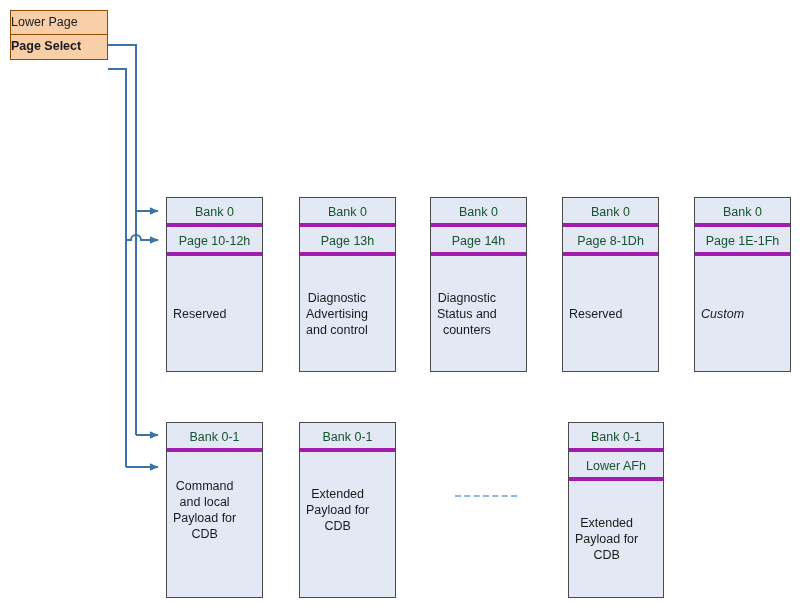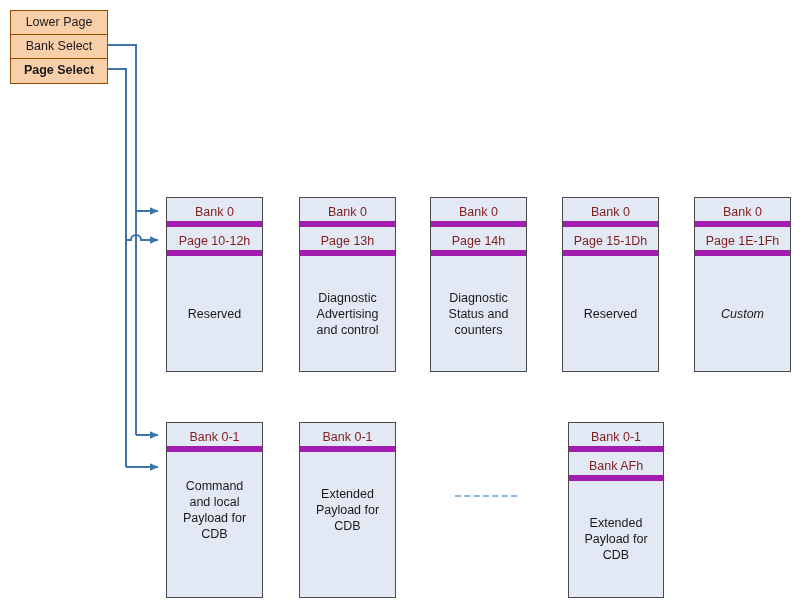--- a/index.html
+++ b/index.html
@@ -37,53 +37,52 @@
     border: 1px solid #924c00;
     box-sizing: border-box;
   }
   .selector-row {
     height: 24px;
     line-height: 23px;
     box-sizing: border-box;
     background: #f9cfaa;
     color: #1a1a1a;
     font-size: 12.5px;
-    text-align: center;
     border-bottom: 1px solid #924c00;
     white-space: nowrap;
   }
   .selector-row:last-child { border-bottom: none; font-weight: bold; }
 
   
   .page-block {
     position: absolute;
     box-sizing: border-box;
     border: 1px solid #4a4a4a;
     background: #e3e8f5;
   }
   .pb-head, .pb-sub {
     box-sizing: border-box;
     height: 29px;
     line-height: 28px;
     text-align: center;
     font-size: 12.5px;
-    color: #7f1d1d;
+    color: #14532d;
     background: #e3e8f5;
-    border-bottom: 6px solid #a21caf;
+    border-bottom: 4px solid #a21caf;
     white-space: nowrap;
   }
   .pb-body {
     box-sizing: border-box;
     background: #e3e8f5;
     color: #1a1a1a;
     font-size: 12.5px;
     text-align: center;
     display: flex;
     align-items: center;
-    justify-content: center;
+    justify-content: flex-start;
     padding: 0 6px;
     line-height: 16px;
   }
   .pb-body span { display: block; }
 
   
   .dashed-gap {
     position: absolute;
     border-top: 2px dashed #8fb4dd;
     height: 0;
@@ -105,21 +104,20 @@
     <path d="M136,211 L158,211" fill="none" stroke="#3d72ab" stroke-width="2" marker-end="url(#arrowhead)"></path>
     <path d="M136,435 L158,435" fill="none" stroke="#3d72ab" stroke-width="2" marker-end="url(#arrowhead)"></path>
 
     <path d="M108,69 L126,69 L126,467" fill="none" stroke="#3d72ab" stroke-width="2"></path>
     <path d="M126,240 L131,240 A5,5 0 0 1 141,240 L158,240" fill="none" stroke="#3d72ab" stroke-width="2" marker-end="url(#arrowhead)"></path>
     <path d="M126,467 L158,467" fill="none" stroke="#3d72ab" stroke-width="2" marker-end="url(#arrowhead)"></path>
   </svg>
 
   <div class="selector-stack">
     <div class="selector-row">Lower Page</div>
-    <div class="selector-row">Bank Select</div>
     <div class="selector-row">Page Select</div>
   </div>
 
   <div class="page-block" style="left:166px; top:197px; width:97px; height:175px;">
     <div class="pb-head">Bank 0</div>
     <div class="pb-sub">Page 10-12h</div>
     <div class="pb-body" style="height:115px;">
       <div>
         <span>Reserved</span>
       </div>
@@ -145,21 +143,21 @@
       <div>
         <span>Diagnostic</span>
         <span>Status and</span>
         <span>counters</span>
       </div>
     </div>
   </div>
 
   <div class="page-block" style="left:562px; top:197px; width:97px; height:175px;">
     <div class="pb-head">Bank 0</div>
-    <div class="pb-sub">Page 15-1Dh</div>
+    <div class="pb-sub">Page 8-1Dh</div>
     <div class="pb-body" style="height:115px;">
       <div>
         <span>Reserved</span>
       </div>
     </div>
   </div>
 
   <div class="page-block" style="left:694px; top:197px; width:97px; height:175px;">
     <div class="pb-head">Bank 0</div>
     <div class="pb-sub">Page 1E-1Fh</div>
@@ -190,21 +188,21 @@
         <span>Payload for</span>
         <span>CDB</span>
       </div>
     </div>
   </div>
 
   <div class="dashed-gap" style="left:455px; top:495px; width:62px;"></div>
 
   <div class="page-block" style="left:568px; top:422px; width:96px; height:176px;">
     <div class="pb-head">Bank 0-1</div>
-    <div class="pb-sub">Bank AFh</div>
+    <div class="pb-sub">Lower AFh</div>
     <div class="pb-body" style="height:116px;">
       <div>
         <span>Extended</span>
         <span>Payload for</span>
         <span>CDB</span>
       </div>
     </div>
   </div>
 
 </div>

